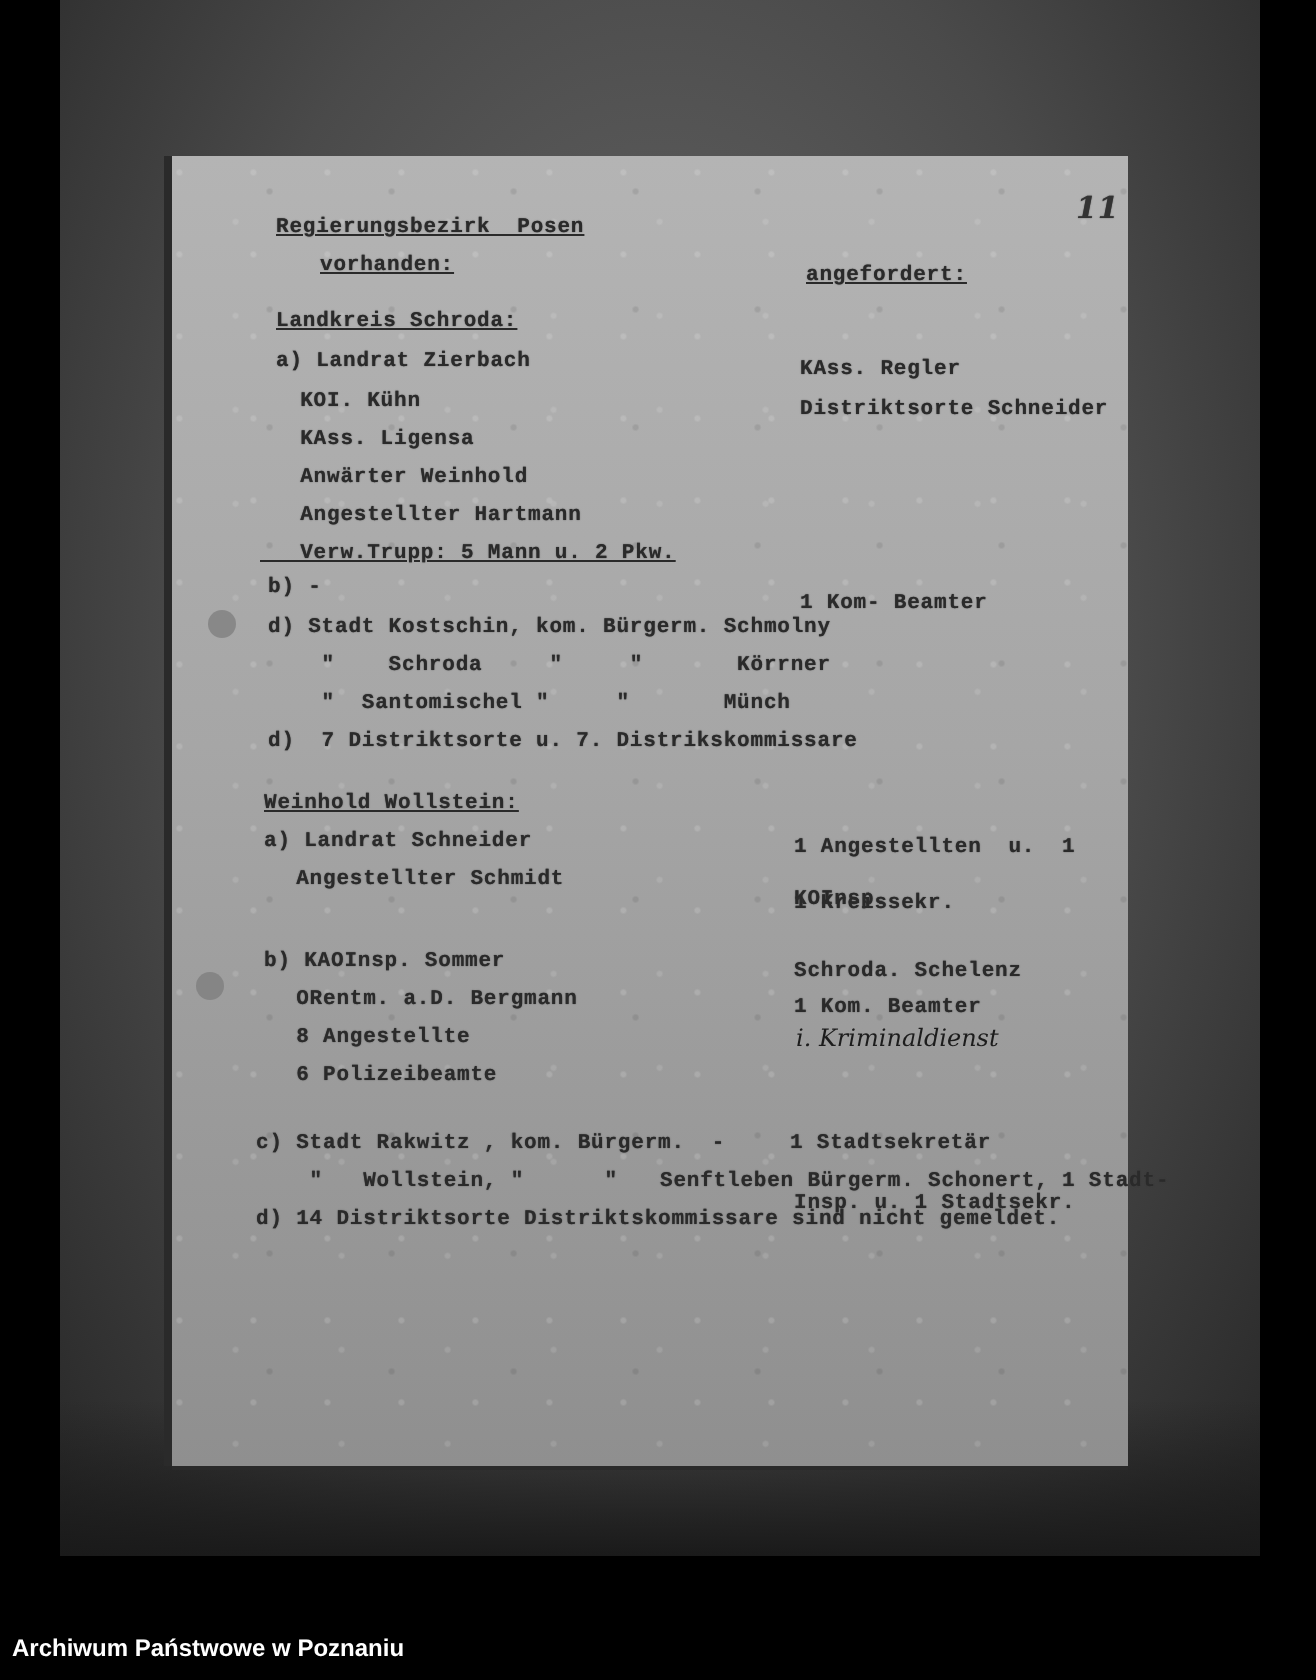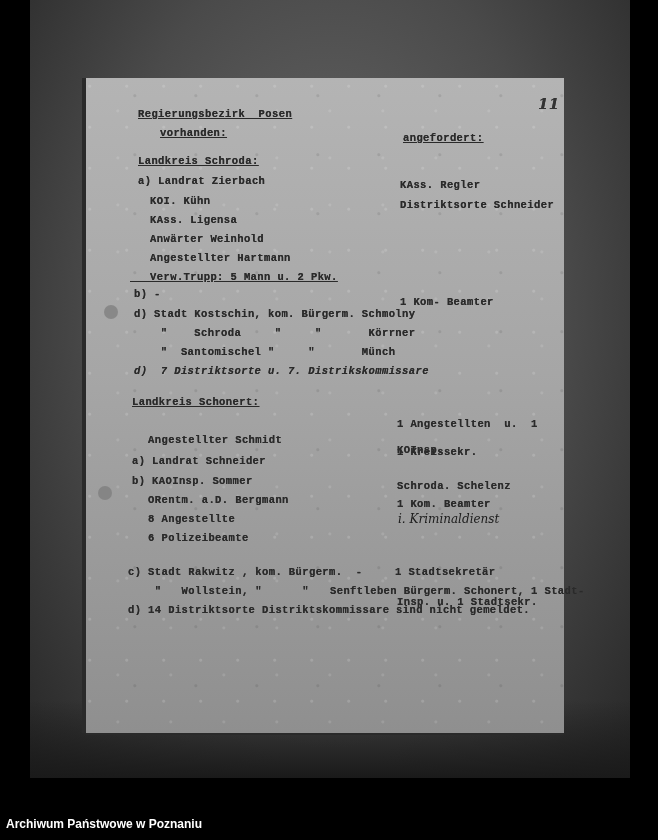--- a/index.html
+++ b/index.html
@@ -68,28 +68,28 @@
 <span class="t" style="left:138px;top:175px;">a) Landrat Zierbach</span>
 <span class="t" style="left:130px;top:195px;">   KOI. Kühn</span>
 <span class="t" style="left:130px;top:214px;">   KAss. Ligensa</span>
 <span class="t" style="left:130px;top:233px;">   Anwärter Weinhold</span>
 <span class="t" style="left:130px;top:252px;">   Angestellter Hartmann</span>
 <span class="t" style="left:130px;top:271px;text-decoration:underline;">   Verw.Trupp: 5 Mann u. 2 Pkw.</span>
 <span class="t" style="left:134px;top:288px;">b) -</span>
 <span class="t" style="left:134px;top:308px;">d) Stadt Kostschin, kom. Bürgerm. Schmolny</span>
 <span class="t" style="left:134px;top:327px;">    "    Schroda     "     "       Körrner</span>
 <span class="t" style="left:134px;top:346px;">    "  Santomischel "     "       Münch</span>
-<span class="t" style="left:134px;top:365px;font-style:italic;">d)  7 Distriktsorte u. 7. Distrikskommissare</span>
+<span class="t" style="left:134px;top:365px;">d)  7 Distriktsorte u. 7. Distrikskommissare</span>
 
 <span class="t" style="left:400px;top:179px;">KAss. Regler</span>
 <span class="t" style="left:400px;top:199px;">Distriktsorte Schneider</span>
 <span class="t" style="left:400px;top:296px;">1 Kom- Beamter</span>
 
-<span class="t u" style="left:132px;top:396px;">Landkreis Schonert:</span>
-<span class="t" style="left:132px;top:415px;margin-top:40px;">a) Landrat Schneider</span>
+<span class="t u" style="left:132px;top:396px;">Weinhold Wollstein:</span>
+<span class="t" style="left:132px;top:415px;">a) Landrat Schneider</span>
 <span class="t" style="left:128px;top:434px;">   Angestellter Schmidt</span>
 <span class="t" style="left:132px;top:475px;">b) KAOInsp. Sommer</span>
 <span class="t" style="left:128px;top:494px;">   ORentm. a.D. Bergmann</span>
 <span class="t" style="left:128px;top:513px;">   8 Angestellte</span>
 <span class="t" style="left:128px;top:532px;">   6 Polizeibeamte</span>
 <span class="t" style="left:128px;top:566px;">c) Stadt Rakwitz , kom. Bürgerm.  -</span>
 <span class="t" style="left:128px;top:585px;">    "   Wollstein, "      "</span>
 <span class="t" style="left:128px;top:604px;">d) 14 Distriktsorte Distriktskommissare sind nicht gemeldet.</span>
 
 <span class="t" style="left:397px;top:418px;">1 Angestellten  u.  1</span>

